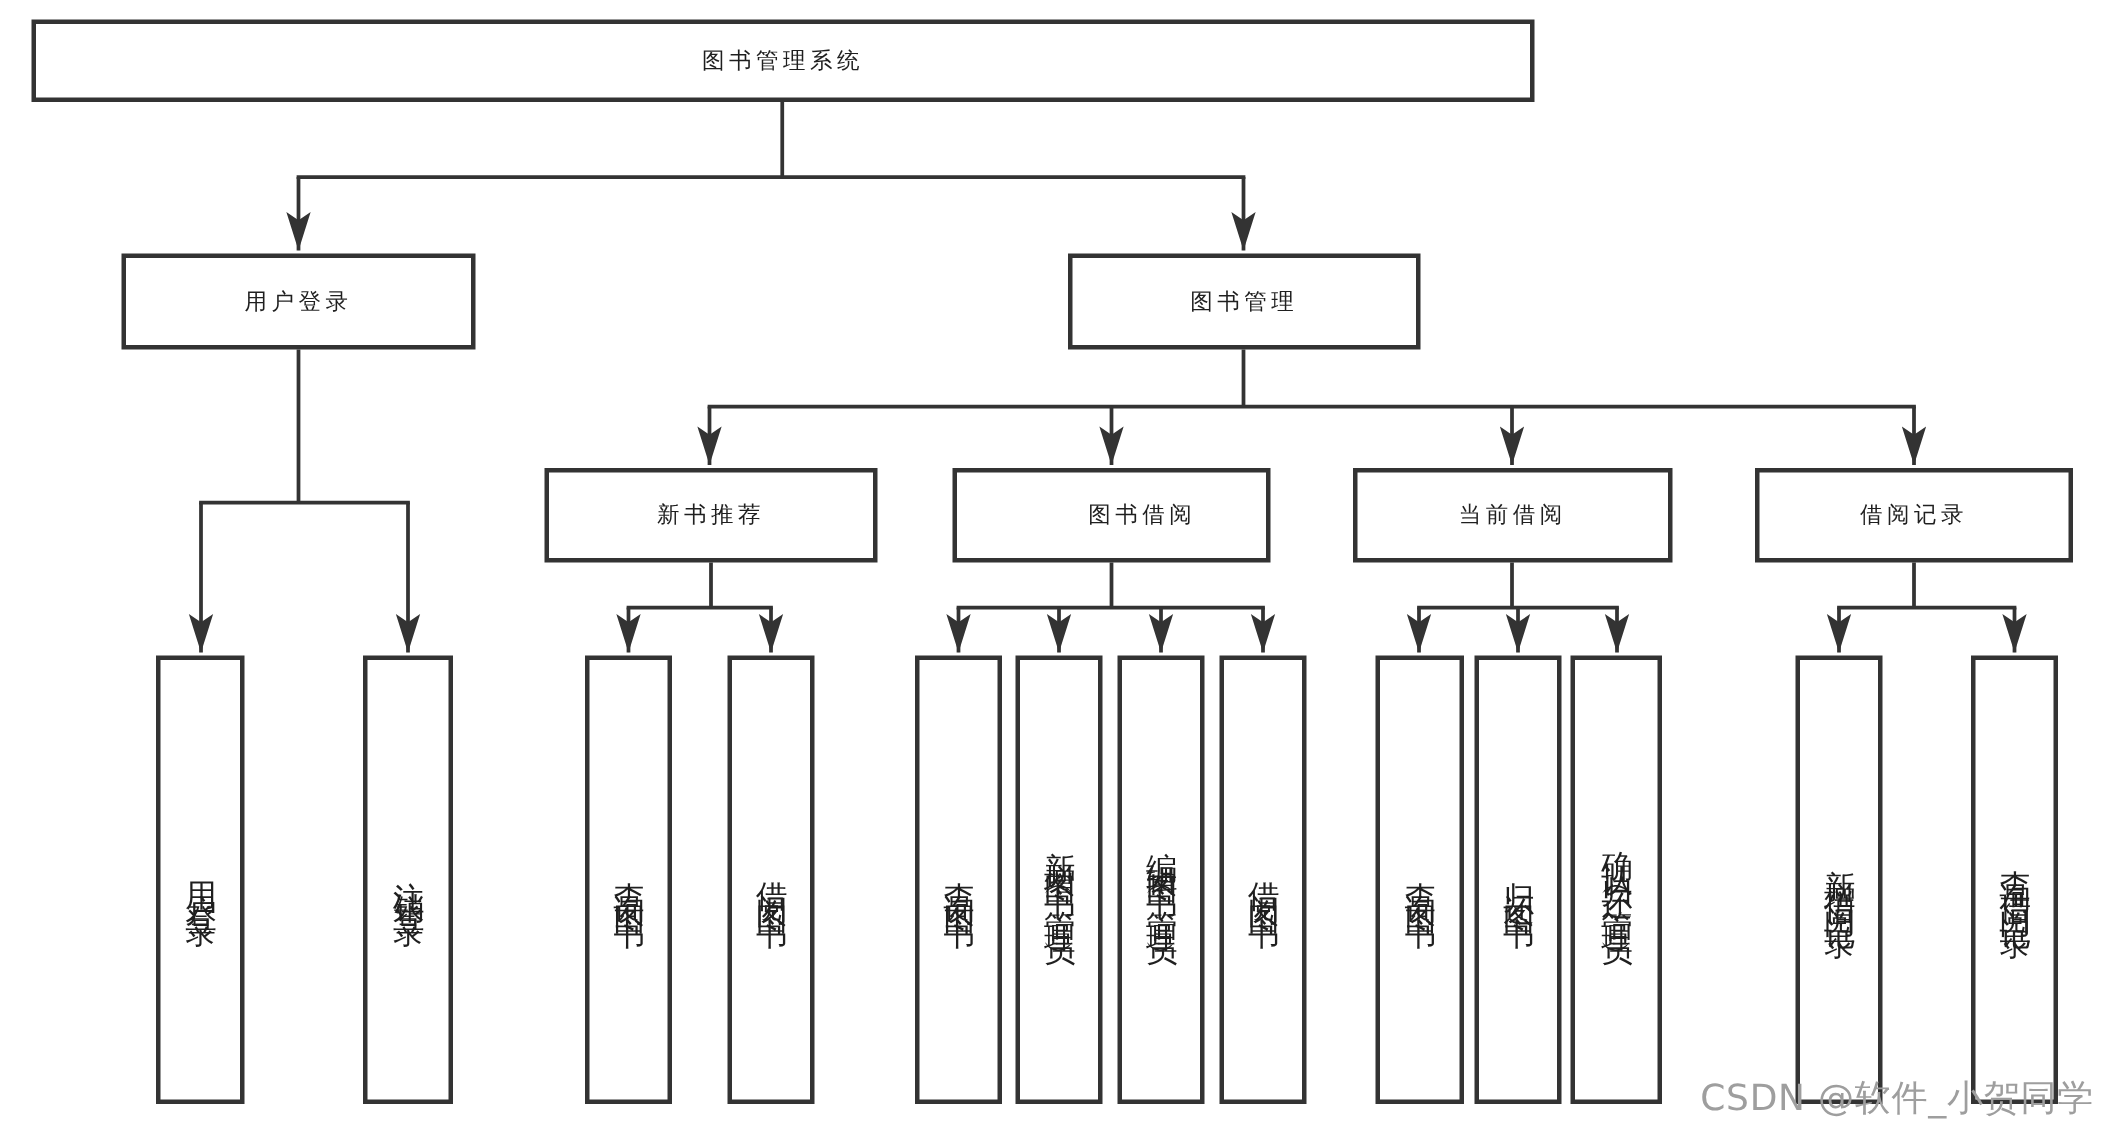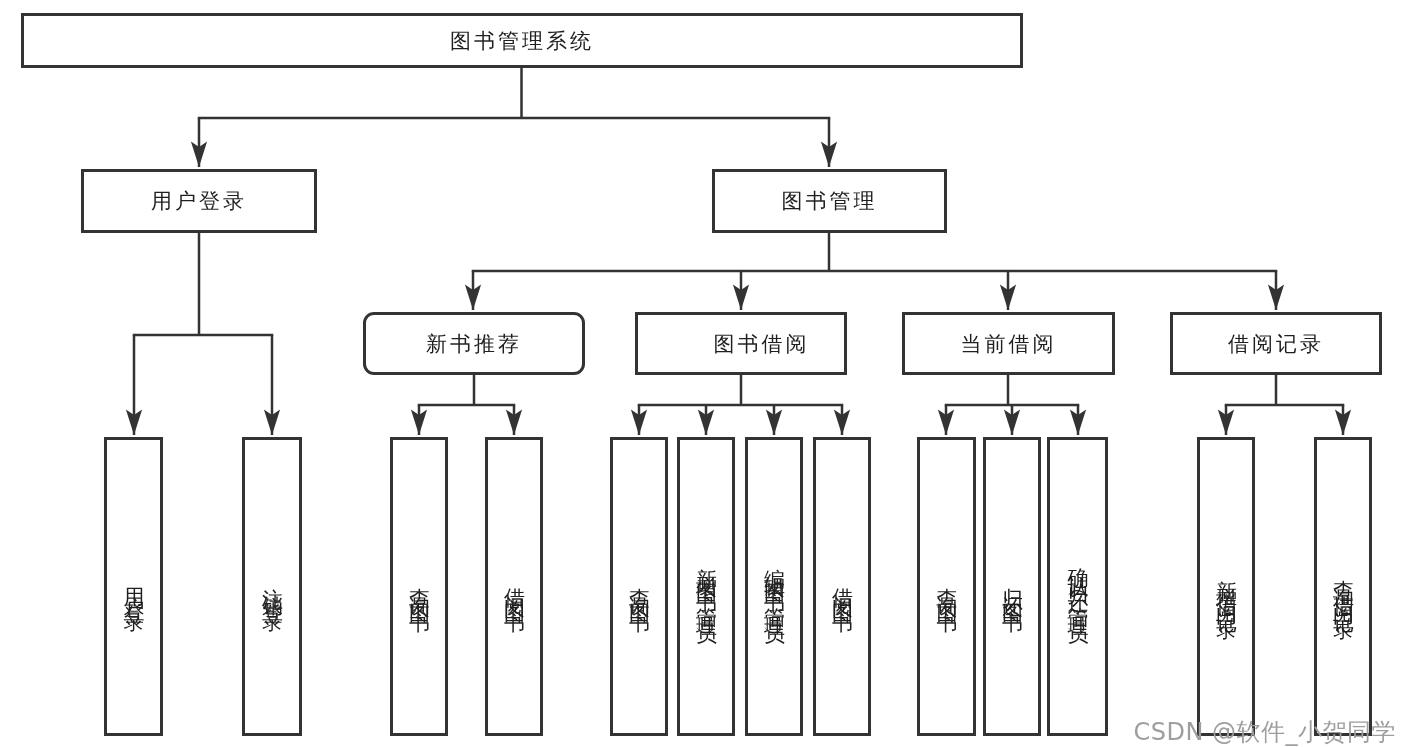--- a/index.html
+++ b/index.html
@@ -41,21 +41,21 @@
   #arrowhead path { fill: var(--line); stroke: none; }
 
   .node {
     position: absolute;
     box-sizing: border-box;
     border: 3px solid var(--line);
     background: var(--background);
     display: flex;
     align-items: center;
     justify-content: center;
-    font-size: 21px;
+    font-size: 15px;
     letter-spacing: 3px;
     color: var(--text);
     white-space: nowrap;
   }
   .leaf {
     position: absolute;
     box-sizing: border-box;
     border: 3px solid var(--line);
     background: var(--background);
     display: flex;
@@ -144,21 +144,21 @@
     <span>图书管理系统</span>
   </div>
 
   <div class="node" style="left:81px; top:169px; width:236px; height:64px;">
     <span>用户登录</span>
   </div>
   <div class="node" style="left:712px; top:169px; width:235px; height:64px;">
     <span>图书管理</span>
   </div>
 
-  <div class="node" style="left:363px; top:312px; width:222px; height:63px;border-radius:11px;">
+  <div class="node" style="left:363px; top:312px; width:222px; height:63px;">
     <span>新书推荐</span>
   </div>
   <div class="node" style="left:635px; top:312px; width:212px; height:63px;padding-left:41px;">
     <span>图书借阅</span>
   </div>
   <div class="node" style="left:902px; top:312px; width:213px; height:63px;align-items:center;">
     <span>当前借阅</span>
   </div>
   <div class="node" style="left:1170px; top:312px; width:212px; height:63px;">
     <span>借阅记录</span>

